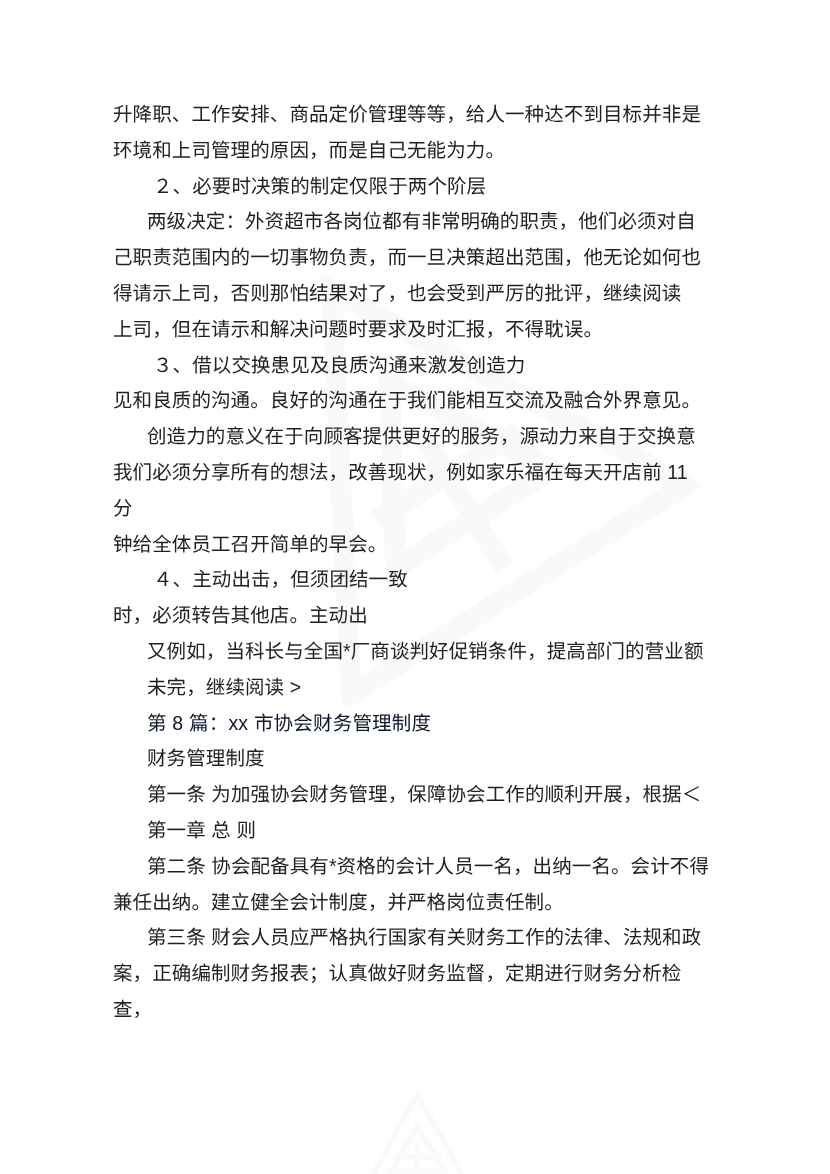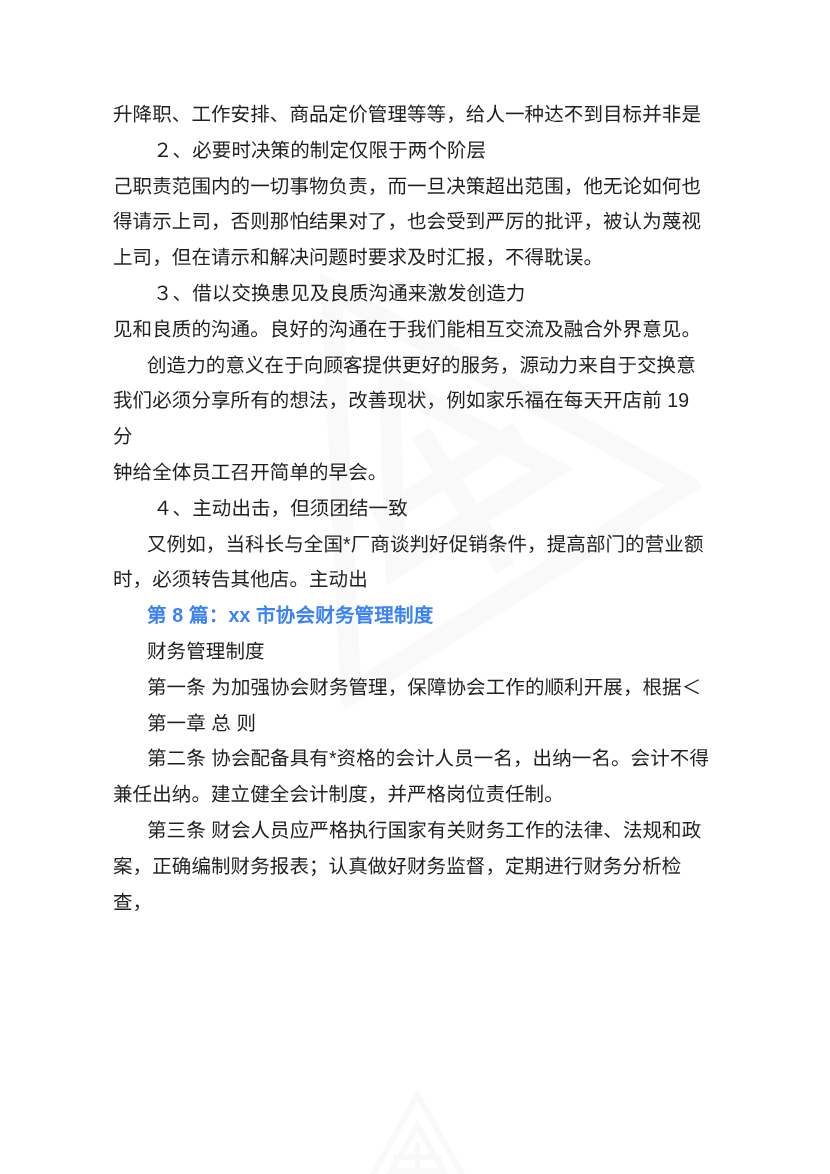--- a/index.html
+++ b/index.html
@@ -56,24 +56,24 @@
     color: #211f20;
     letter-spacing: 0.1px;
     white-space: pre-wrap;
     word-break: break-all;
   }
 
   .line--indent     { text-indent: 40px; }
   .line--indent-sm  { text-indent: 34px; }
 
   .line--heading {
-    font-weight: bold;
+    font-weight: normal;
     text-indent: 34px;
     letter-spacing: 0.2px;
-    color: #3b82f6;
+    color: #0f172a;
   }
 </style>
 </head>
 <body>
 
 <div class="page">
 
   <div class="watermark watermark--center">
     <svg viewBox="0 0 100 100" width="100%" height="100%" aria-hidden="true">
       <path d="M50 8 L97 92 L3 92 Z" fill="none" stroke="#9a9a9a" stroke-width="5"></path>
@@ -87,32 +87,35 @@
     <svg viewBox="0 0 100 100" width="100%" height="100%" aria-hidden="true">
       <path d="M50 8 L97 92 L3 92 Z" fill="none" stroke="#9a9a9a" stroke-width="5"></path>
       <path d="M50 34 L72 72 L28 72 Z" fill="none" stroke="#9a9a9a" stroke-width="5"></path>
       <path d="M30 60 L70 60" stroke="#9a9a9a" stroke-width="5"></path>
       <path d="M50 48 L50 86" stroke="#9a9a9a" stroke-width="5"></path>
     </svg>
   </div>
 
   <div class="doc-body">
       <div class="line">升降职、工作安排、商品定价管理等等，给人一种达不到目标并非是</div>
+      <div class="line">环境和上司管理的原因，而是自己无能为力。</div>
       <div class="line line--indent">２、必要时决策的制定仅限于两个阶层</div>
+      <div class="line line--indent-sm">两级决定：外资超市各岗位都有非常明确的职责，他们必须对自</div>
       <div class="line">己职责范围内的一切事物负责，而一旦决策超出范围，他无论如何也</div>
-      <div class="line">得请示上司，否则那怕结果对了，也会受到严厉的批评，被认为蔑视</div>
+      <div class="line">得请示上司，否则那怕结果对了，也会受到严厉的批评，继续阅读</div>
       <div class="line">上司，但在请示和解决问题时要求及时汇报，不得耽误。</div>
       <div class="line line--indent">３、借以交换患见及良质沟通来激发创造力</div>
       <div class="line">见和良质的沟通。良好的沟通在于我们能相互交流及融合外界意见。</div>
       <div class="line line--indent-sm">创造力的意义在于向顾客提供更好的服务，源动力来自于交换意</div>
-      <div class="line">我们必须分享所有的想法，改善现状，例如家乐福在每天开店前 19 分</div>
+      <div class="line">我们必须分享所有的想法，改善现状，例如家乐福在每天开店前 11 分</div>
       <div class="line">钟给全体员工召开简单的早会。</div>
       <div class="line line--indent">４、主动出击，但须团结一致</div>
+      <div class="line">时，必须转告其他店。主动出</div>
       <div class="line line--indent-sm">又例如，当科长与全国*厂商谈判好促销条件，提高部门的营业额</div>
-      <div class="line">时，必须转告其他店。主动出</div>
+      <div class="line line--indent-sm">未完，继续阅读 &gt;</div>
       <div class="line line--heading">第 8 篇：xx 市协会财务管理制度</div>
       <div class="line line--indent-sm">财务管理制度</div>
       <div class="line line--indent-sm">第一条 为加强协会财务管理，保障协会工作的顺利开展，根据＜</div>
       <div class="line line--indent-sm">第一章 总 则</div>
       <div class="line line--indent-sm">第二条 协会配备具有*资格的会计人员一名，出纳一名。会计不得</div>
       <div class="line">兼任出纳。建立健全会计制度，并严格岗位责任制。</div>
       <div class="line line--indent-sm">第三条 财会人员应严格执行国家有关财务工作的法律、法规和政</div>
       <div class="line">案，正确编制财务报表；认真做好财务监督，定期进行财务分析检查，</div>
     </div>
 

